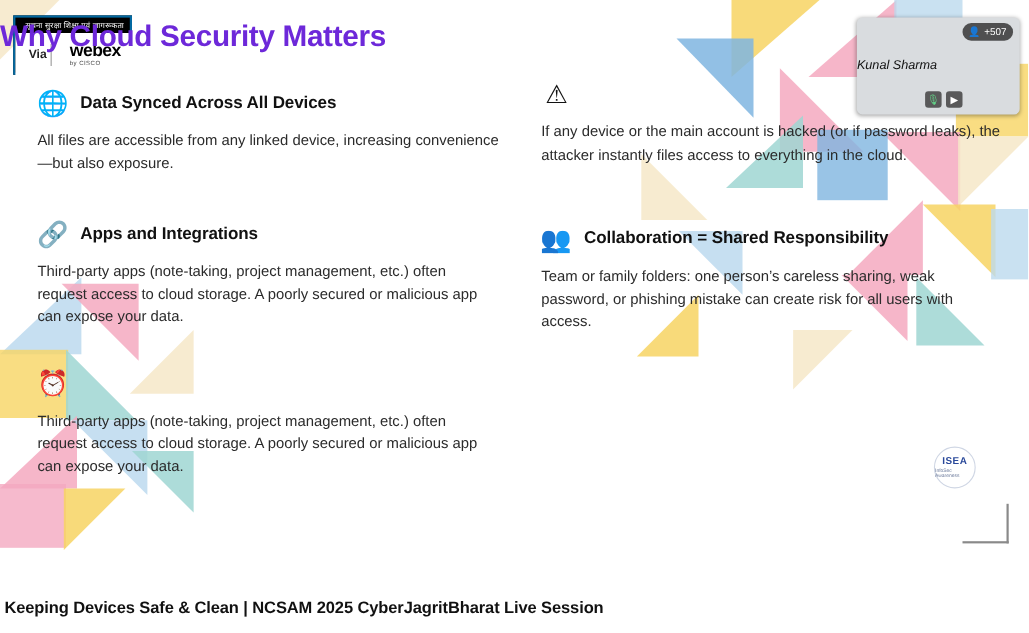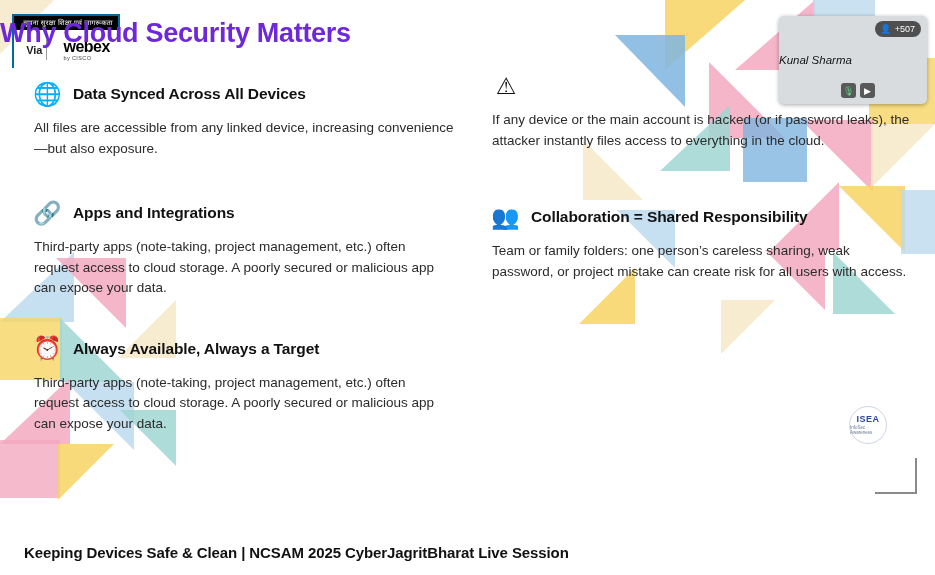--- a/index.html
+++ b/index.html
@@ -205,21 +205,21 @@
   }
 
   
   #caption-bar {
     position: absolute;
     left: 0; bottom: 0;
     width: 935px; height: 45px;
     background: #ffffff;
     display: flex;
     align-items: center;
-    padding-left: 24px;
+    padding-left: 4px;
   }
   #caption-text {
     font-size: 15px;
     font-weight: 700;
     color: #111;
     letter-spacing: -0.1px;
   }
 </style>
 </head>
 <body>
@@ -292,42 +292,41 @@
         <div class="block-head">
           <span class="blk-icon">🔗</span>
           <span class="blk-title">Apps and Integrations</span>
         </div>
         <div class="blk-body">Third-party apps (note-taking, project management, etc.) often request access to cloud storage. A poorly secured or malicious app can expose your data.</div>
       </div>
 
       <div class="block" style="margin-top:36px;">
         <div class="block-head">
           <span class="blk-icon">⏰</span>
-          <span class="blk-title">Always Available, Always a Target</span>
         </div>
         <div class="blk-body">Third-party apps (note-taking, project management, etc.) often request access to cloud storage. A poorly secured or malicious app can expose your data.</div>
       </div>
 
     </div>
 
     <div class="col" id="col-right">
 
       <div class="block">
         <div class="block-head">
           <span class="blk-icon">⚠</span>
         </div>
         <div class="blk-body">If any device or the main account is hacked (or if password leaks), the attacker instantly files access to everything in the cloud.</div>
       </div>
 
       <div class="block" style="margin-top:52px;">
         <div class="block-head">
           <span class="blk-icon">👥</span>
           <span class="blk-title">Collaboration = Shared Responsibility</span>
         </div>
-        <div class="blk-body">Team or family folders: one person’s careless sharing, weak password, or project mistake can create risk for all users with access.</div>
+        <div class="blk-body">Team or family folders: one person’s careless sharing, weak password, or phishing mistake can create risk for all users with access.</div>
       </div>
 
     </div>
 
     <div id="isea">
       <span id="isea-mark">ISEA</span>
       <span id="isea-sub">InfoSec Awareness</span>
     </div>
     <div id="bracket"></div>
 

